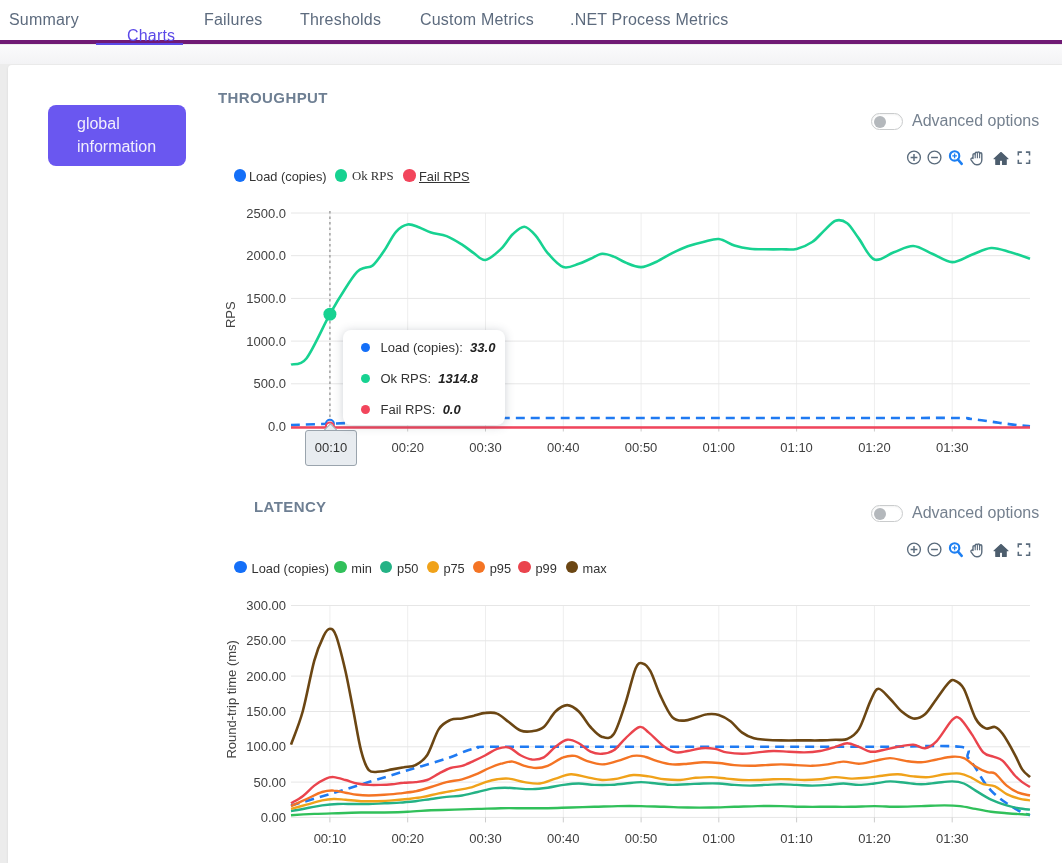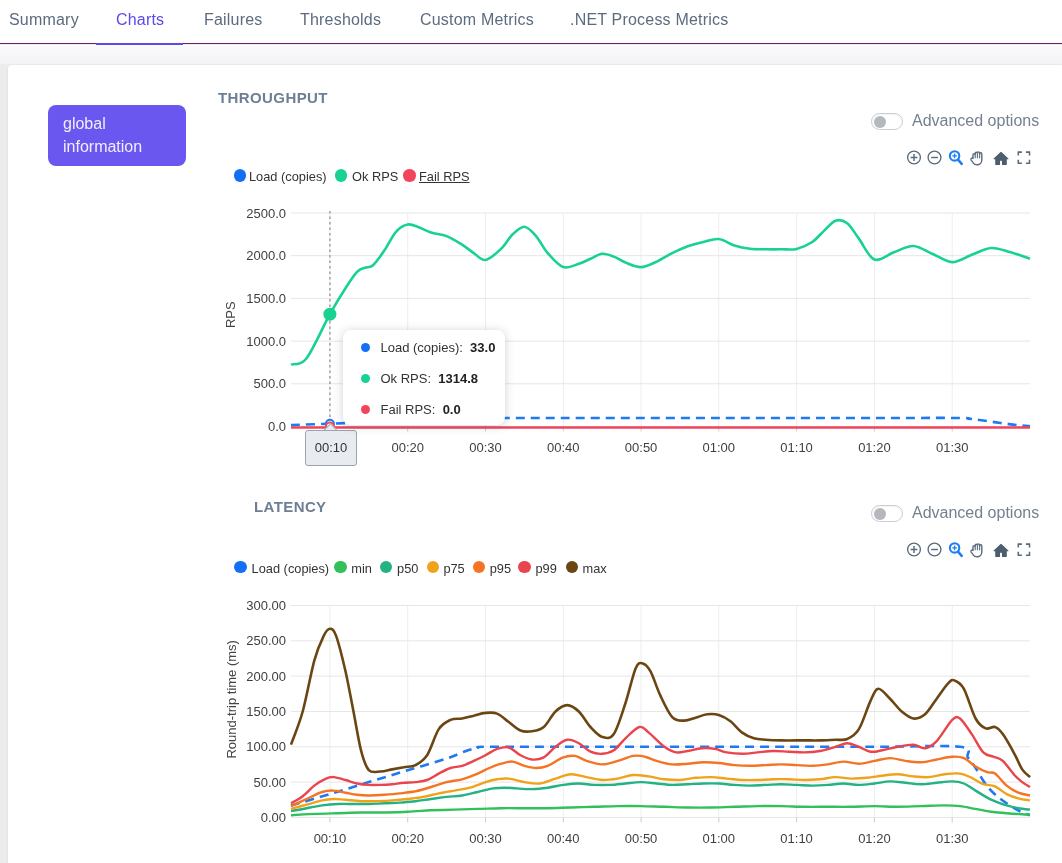--- a/index.html
+++ b/index.html
@@ -1,55 +1,55 @@
 <!DOCTYPE html>
 <html><head>
 <meta charset="utf-8">
 <style>
   * { margin:0; padding:0; box-sizing:border-box; }
   html,body { width:1062px; height:863px; overflow:hidden; background:#ececec;
     font-family:"Liberation Sans", sans-serif; }
   .abs { position:absolute; }
   #header { position:absolute; left:0; top:0; width:1062px; height:44px; background:#fff;
-    border-bottom:1px solid #701a75; }
+    border-bottom:4px solid #701a75; }
   .tab { position:absolute; top:0; height:44px; line-height:40px; font-size:16px; letter-spacing:0.2px; color:#5d6b7e; }
   #band { position:absolute; left:0; top:45px; width:1062px; height:19px;
     background:linear-gradient(#fbfbfc,#f3f3f5); }
   #card { position:absolute; left:8px; top:64.5px; width:1054px; height:798.5px; background:#fff;
     border-radius:4px 0 0 0; box-shadow:0 1px 3px rgba(0,0,0,0.08); }
   #gbtn { position:absolute; left:48px; top:105px; width:138px; height:61px; background:#6a57f0;
-    border-radius:8px; color:#f1eefc; font-size:16px; line-height:23px; padding:7px 0 0 15px; }
+    border-radius:8px; color:#f1eefc; font-size:16px; line-height:23px; padding:7px 0 0 29px; }
   .sectitle { position:absolute; left:218px; font-size:15px; font-weight:bold; color:#6e7f93;
     letter-spacing:0.4px; }
   .advtxt { position:absolute; left:912px; width:140px; font-size:16px; color:#75818f; }
   .toggle { position:absolute; left:871px; width:32px; height:17px; border:1px solid #cacccd;
     border-radius:9px; background:#fff; box-shadow:inset 0 1px 2px rgba(0,0,0,0.05); }
   .knob { position:absolute; left:2px; top:1.5px; width:12px; height:12px; border-radius:50%;
     background:#b4b8bc; }
   .leg { position:absolute; left:0; font-size:12.8px; color:#333; width:1062px; height:14px; }
   .ld { position:absolute; top:0.3px; width:12.5px; height:12.5px; border-radius:50%; margin-left:-1.2px; }
   .lt { position:absolute; top:0; white-space:nowrap; }
   #tooltip { position:absolute; left:343px; top:330px; width:162px; height:95px; background:#fff;
     border-radius:8px; box-shadow:0 1px 10px rgba(60,70,90,0.25); z-index:5; }
   .tt-row { position:absolute; left:17.5px; font-size:13px; color:#333; white-space:nowrap; }
-  .tt-row b { color:#222; }
+  .tt-row b { color:#222;font-style:italic; }
   .tt-dot { display:inline-block; width:9px; height:9px; border-radius:50%; margin-right:11px; }
   #xhover { position:absolute; left:305px; top:430px; width:52px; height:36px; background:#e8ecf0;
     border:1px solid #9aa4ad; border-radius:3px; z-index:4; text-align:center; line-height:34px;
     font-size:13px; color:#333; }
   #xhover-notch { position:absolute; left:325.5px; top:425px; width:9px; height:9px; background:#e8ecf0;
     border-left:1px solid #9aa4ad; border-top:1px solid #9aa4ad; transform:rotate(45deg); z-index:4; }
   svg text { font-family:"Liberation Sans", sans-serif; }
 </style>
 </head>
 <body>
 <div id="card"></div>
 <div id="header">
   <span class="tab" style="left:9px;">Summary</span>
-  <span class="tab" style="left:116px; color:#5b49e8;">Charts</span>
+  <span class="tab" style="left:127px; color:#5b49e8;margin-top:16px;">Charts</span>
   <span class="tab" style="left:204px;">Failures</span>
   <span class="tab" style="left:300px;">Thresholds</span>
   <span class="tab" style="left:570px;">.NET Process Metrics</span>
   <span class="tab" style="left:420px;">Custom Metrics</span>
   <div style="position:absolute; left:96px; top:43px; width:87px; height:2px; background:#5b49e8;"></div>
 </div>
 <div id="band"></div>
 <div id="gbtn">global<br>information</div>
 
 <div class="sectitle" style="top:89px;">THROUGHPUT</div>
@@ -67,21 +67,21 @@
 <path d="M52,10.1 L55.7,14.3" stroke="#1d7ff2" stroke-width="2.6" fill="none" stroke-linecap="round"></path>
 <path d="M67,9 V5.2 A1.1,1.1 0 0 1 69.2,5.2 V3.8 A1.1,1.1 0 0 1 71.4,3.8 V3.5 A1.1,1.1 0 0 1 73.6,3.5 V4.4 A1.1,1.1 0 0 1 75.8,4.4 V10.6 A4.7,4.7 0 0 1 71.1,15.3 H70.7 A4.1,4.1 0 0 1 67.4,13.6 L65,10.3 A1.25,1.25 0 0 1 67,8.9 Z" fill="#fff" stroke="#5a6b7c" stroke-width="1.4" stroke-linejoin="round"></path>
 <path d="M69.2,5.4 V8.8 M71.4,4.2 V8.8 M73.6,4.2 V8.8" stroke="#5a6b7c" stroke-width="1.1" fill="none"></path>
 <path d="M95,3 L102,9.3 H100.2 V14.9 H96.5 V10.7 H93.5 V14.9 H89.8 V9.3 H88 Z" fill="#4d5e6e" stroke="#4d5e6e" stroke-width="1.1" stroke-linejoin="round"></path>
 <path d="M115.9,2.6 H112.3 V6.1 M119.9,2.6 H123.5 V6.1 M123.5,10.2 V13.7 H119.9 M115.9,13.7 H112.3 V10.2" fill="none" stroke="#5a6b7c" stroke-width="1.55"></path>
     </svg></div>
 <div class="leg" style="top:169px;">
   <span class="ld" style="left:235.1px; background:#146ff8;"></span>
     <span class="lt" style="left:249px;">Load (copies)</span>
   <span class="ld" style="left:335.7px; background:#17d291;"></span>
-    <span class="lt" style="left:352px;">Ok RPS</span>
+    <span class="lt" style="left:352px;font-family:Liberation Serif, serif;">Ok RPS</span>
   <span class="ld" style="left:404.4px; background:#f2455c;"></span>
     <span class="lt" style="left:419px;text-decoration:underline;">Fail RPS</span>
 </div>
 
 <div class="sectitle" style="top:498px;margin-left:36px;">LATENCY</div>
 <div class="toggle" style="top:505px;">
     <div class="knob"></div>
   </div>
 <div class="advtxt" style="top:504px;">Advanced options</div>
 <div id="modebar2" class="abs" style="left:906px; top:541px;"><svg width="130" height="18" viewBox="0 0 130 17">

